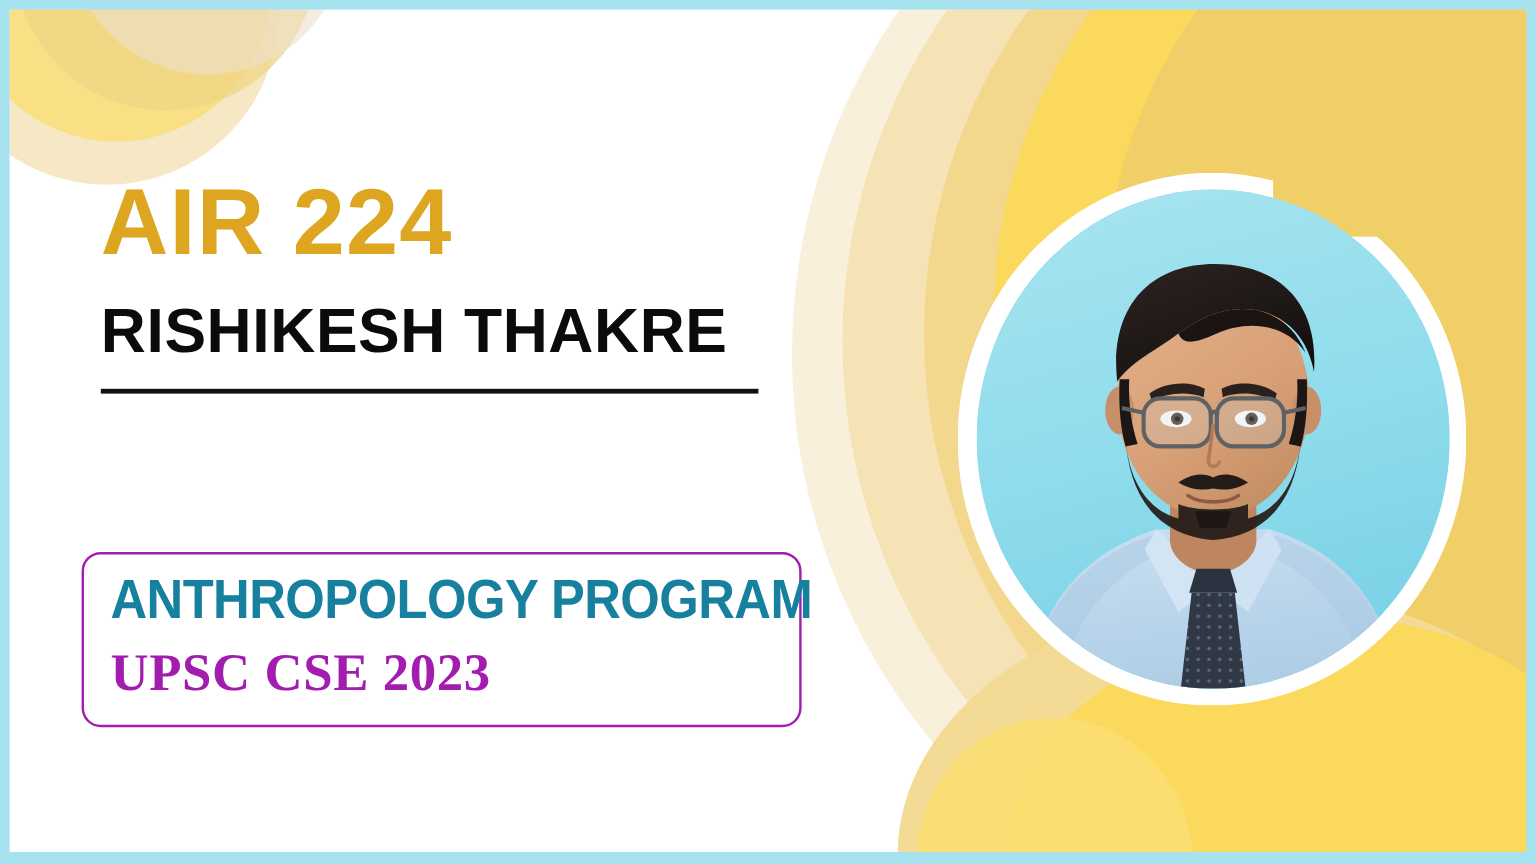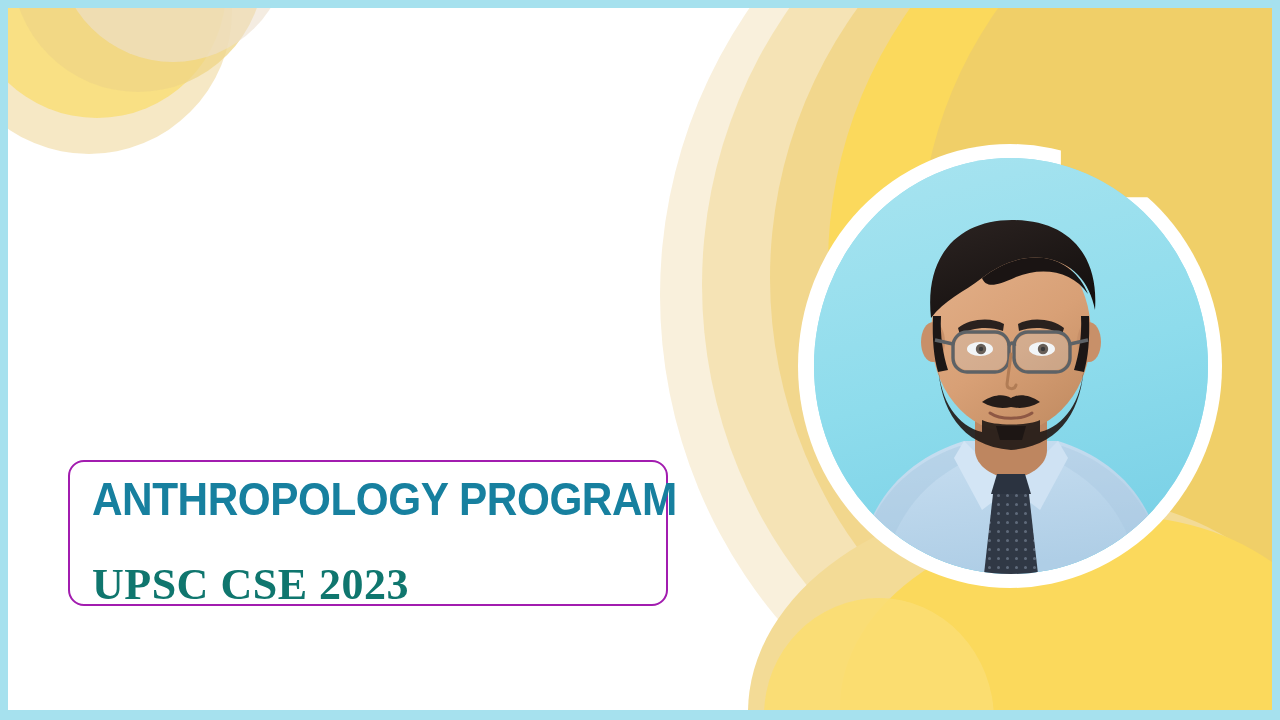--- a/index.html
+++ b/index.html
@@ -224,23 +224,22 @@
   }
   .program-sub {
     position: absolute;
     left: 22px;
     top: 76px;
     font-family: "Liberation Serif", "DejaVu Serif", serif;
     font-weight: 700;
     font-size: 44px;
     line-height: 1.05;
     letter-spacing: 0.5px;
-    color: #0f766e;
+    color: #a21caf;
     white-space: nowrap;
-    margin-top: 24px;
   }
 </style>
 </head>
 <body>
 
 <div class="stage">
 
   <div class="canvas">
 
     <div class="tl-blob tl-blob-a"></div>
@@ -345,20 +344,25 @@
           <path d="M176 255 C186 262 208 262 218 255" fill="none" stroke="#8E5844" stroke-width="3" stroke-linecap="round"></path>
 
           <path d="M124 206 C126 250 146 288 197 292 C248 288 268 250 270 206
                    C268 244 250 268 226 274 L226 262 C214 268 180 268 168 262 L168 274
                    C144 268 126 244 124 206 Z" fill="#231B18" opacity="0.92"></path>
           <path d="M182 268 L212 268 L208 282 L186 282 Z" fill="#1D1614"></path>
         </svg>
       </div>
     </div>
 
+    <div class="text-col">
+      <div class="air-rank">AIR 224</div>
+      <div class="cand-name">RISHIKESH THAKRE</div>
+      <div class="rule"></div>
+    </div>
 
     <div class="program-box">
       <div class="program-title">ANTHROPOLOGY PROGRAM</div>
       <div class="program-sub">UPSC CSE 2023</div>
     </div>
 
   </div>
 
   <div class="frame-edge frame-top"></div>
   <div class="frame-edge frame-bottom"></div>

